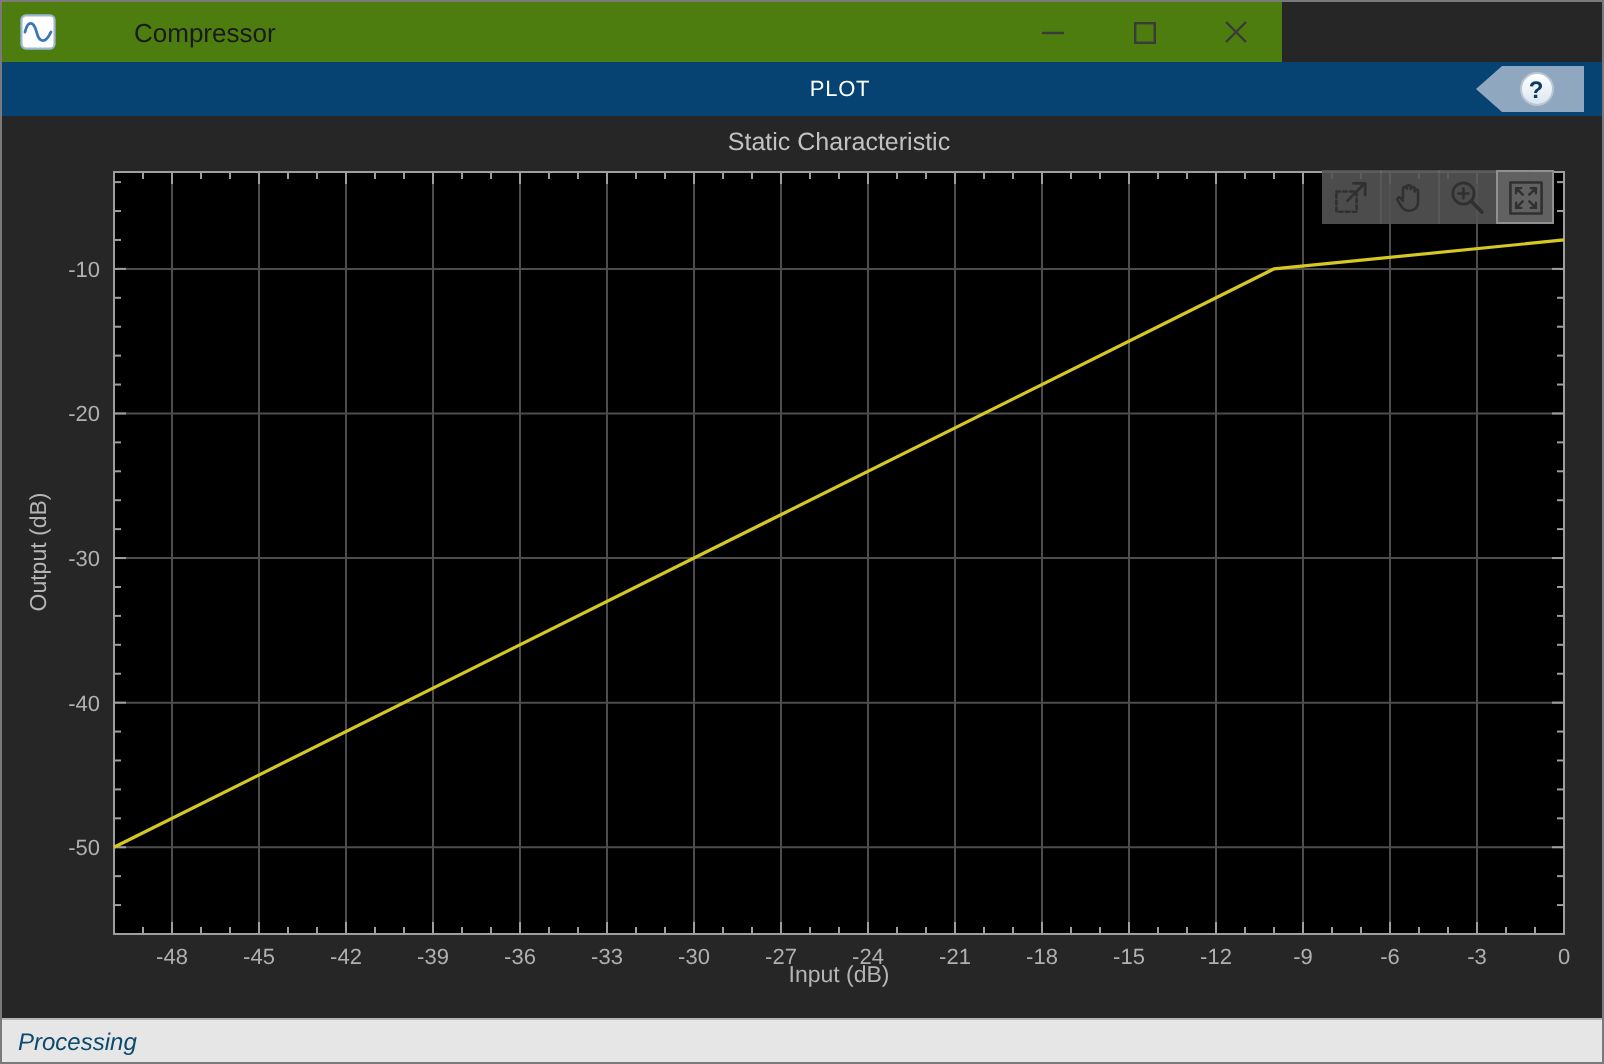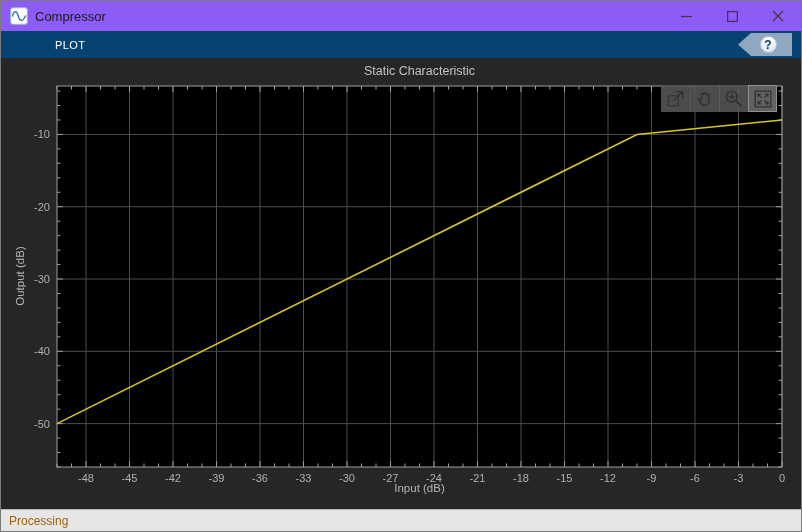--- a/index.html
+++ b/index.html
@@ -3,31 +3,31 @@
 <meta charset="utf-8">
 <style>
   * { margin:0; padding:0; box-sizing:border-box; }
   html,body { width:802px; height:532px; font-family:"Liberation Sans", sans-serif; }
   #window {
     position:relative; width:802px; height:532px;
     border:1px solid #7a7a7a; background:#262626; overflow:hidden;
   }
   
   #titlebar {
-    position:absolute; left:0; top:0; width:800px; height:30px;
-    background:#8b5cf6; display:flex; align-items:center;
+    position:absolute; left:0; top:0; width:640px; height:30px;
+    background:#4d7c0f; display:flex; align-items:center;gap:32px;
   }
   #app-icon { width:18px; height:18px; margin-left:9px; flex:0 0 auto; }
   #window-title { margin-left:7px; font-size:13px; color:#1a1a1a; }
   #win-controls { margin-left:auto; display:flex; height:100%; }
   .win-btn { width:46px; height:100%; display:flex; align-items:center; justify-content:center; }
   
   #toolstrip {
     position:absolute; left:0; top:30px; width:800px; height:27px;
-    display:flex; align-items:center; padding-left:38px;
+    display:flex; align-items:center; padding-left:38px;flex-direction:column;
   }
   .ts-tab {
     color:#ffffff; font-size:11px; letter-spacing:.4px; padding:0 16px;
     height:100%; display:flex; align-items:center; cursor:default;
   }
   #help-chevron {
     position:absolute; right:9px; top:2px; width:54px; height:23px;
     background:#8fa7bf;
     clip-path:polygon(0 50%, 13px 0, 100% 0, 100% 100%, 13px 100%);
     display:flex; align-items:center; justify-content:center;
@@ -64,21 +64,21 @@
   }
   .ax-btn:first-child { border-left:none; }
   .ax-btn.selected { outline:1px solid #909090; outline-offset:-1px; background:rgba(100,100,100,0.9); }
   .ax-btn svg { stroke:#303030; fill:none; stroke-linecap:round; stroke-linejoin:round; }
   
   #statusbar {
     position:absolute; left:0; top:508px; width:800px; height:22px;
     background:#e6e6e6; border-top:1px solid #b5b5b5;
     display:flex; align-items:center; padding-left:8px;
   }
-  #status-text { font-size:12px; color:#a16207; }
+  #status-text { font-size:12px; color:#0c4a6e;font-style:italic; }
 </style>
 </head>
 <body>
 
 <div id="window">
 
   <div id="titlebar">
     <svg id="app-icon" viewBox="0 0 20 20">
       <rect x="0.8" y="0.8" width="18.4" height="18.4" rx="2.5" fill="#ffffff" stroke="#9db8d2" stroke-width="1.2"></rect>
       <path d="M2.8 10 C4.2 3.6 7.6 3.6 9.2 10 C10.8 16.4 14.2 16.4 17.2 10" fill="none" stroke="#3a78b5" stroke-width="1.6" stroke-linecap="round"></path>

